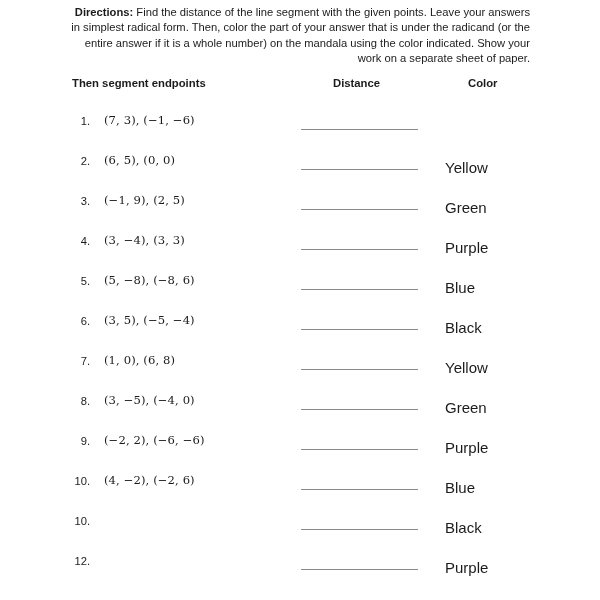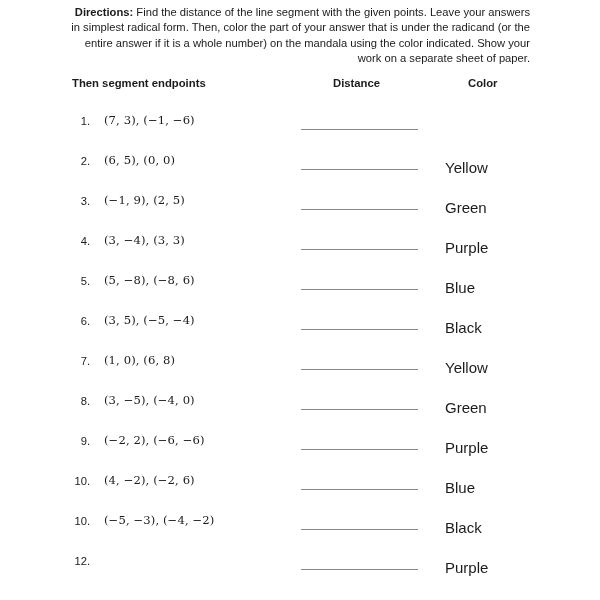--- a/index.html
+++ b/index.html
@@ -184,21 +184,20 @@
         <span class="row-color">Blue</span>
       </div>
       <div class="row">
         <span class="row-num">10.</span>
         <span class="row-points">(4, −2), (−2, 6)</span>
         <div class="row-line"></div>
         <span class="row-color">Black</span>
       </div>
       <div class="row">
         <span class="row-num">10.</span>
-        <span class="row-points">(−5, −3), (−4, −2)</span>
         <div class="row-line"></div>
         <span class="row-color">Purple</span>
       </div>
       <div class="row">
         <span class="row-num">12.</span>
         <div class="row-line"></div>
         <span class="row-color">Green</span>
       </div>
     </div>
 

